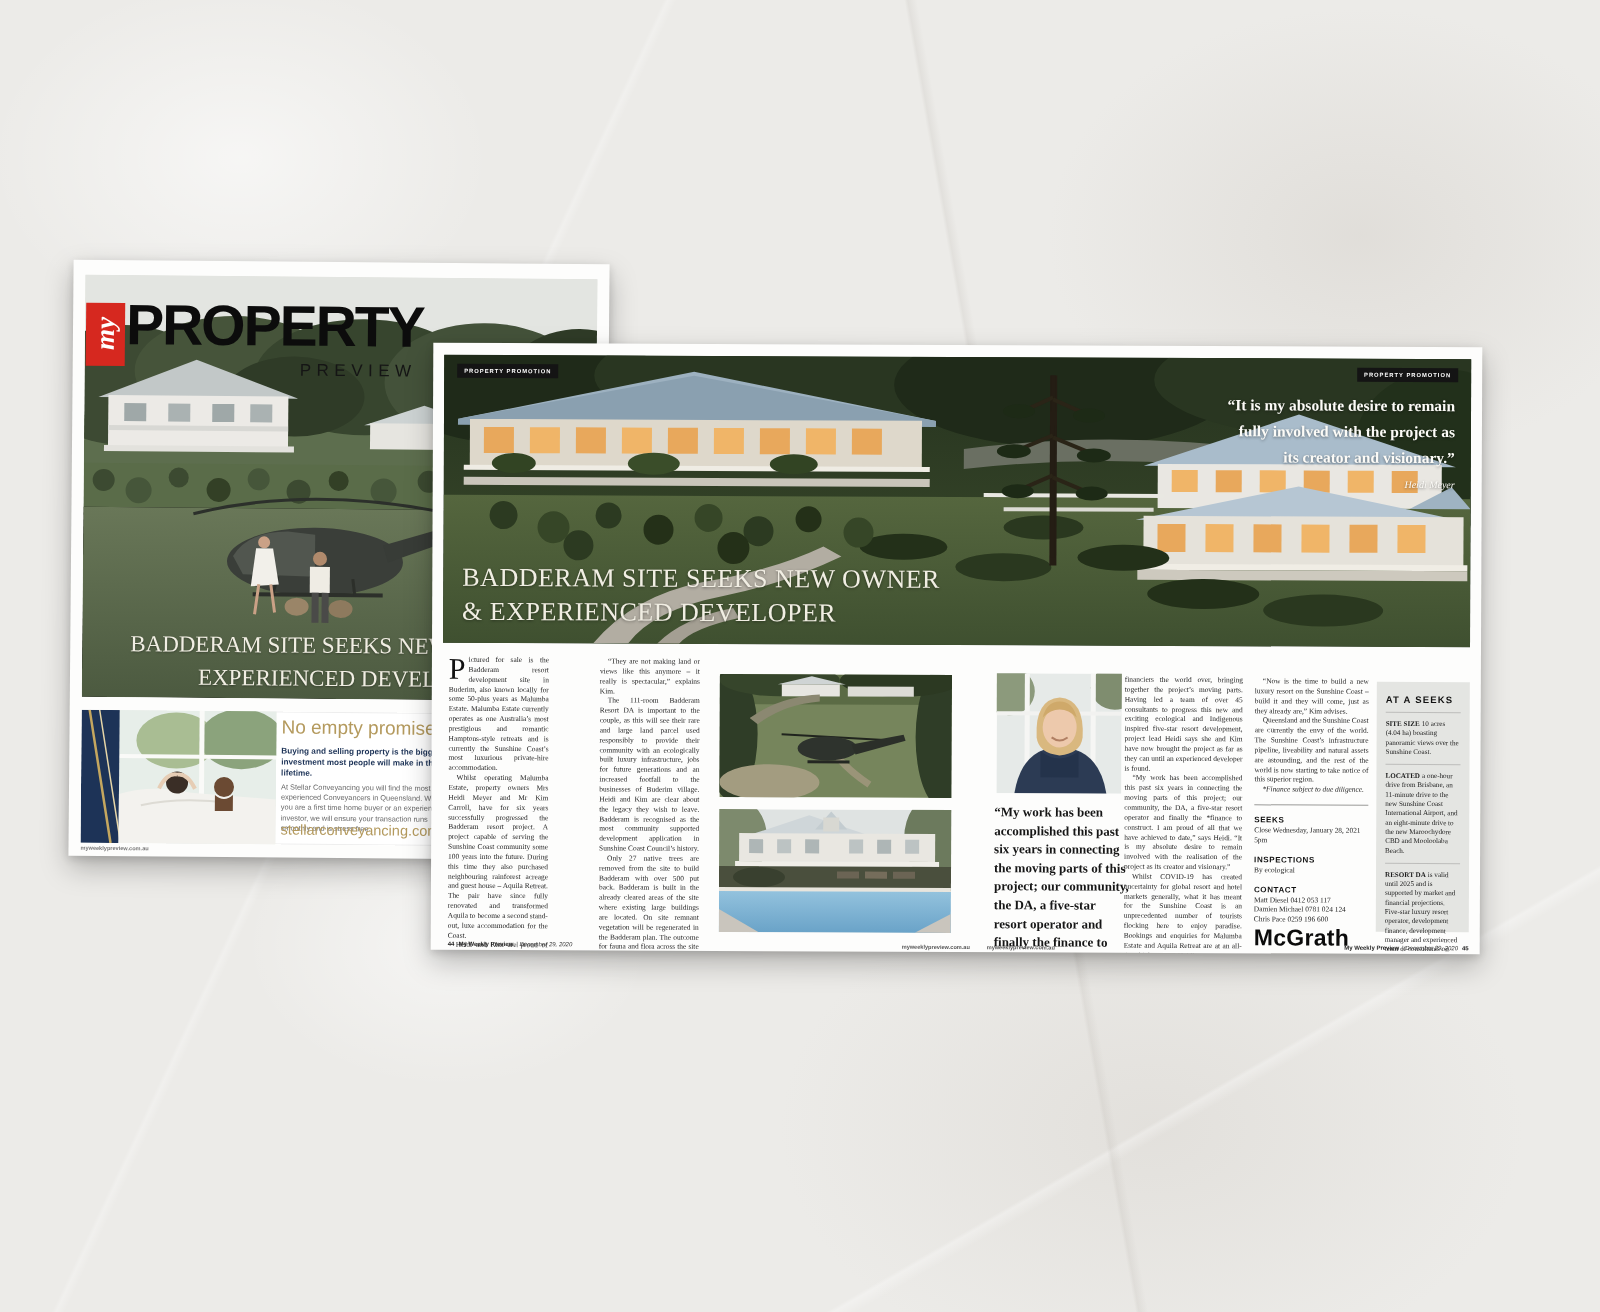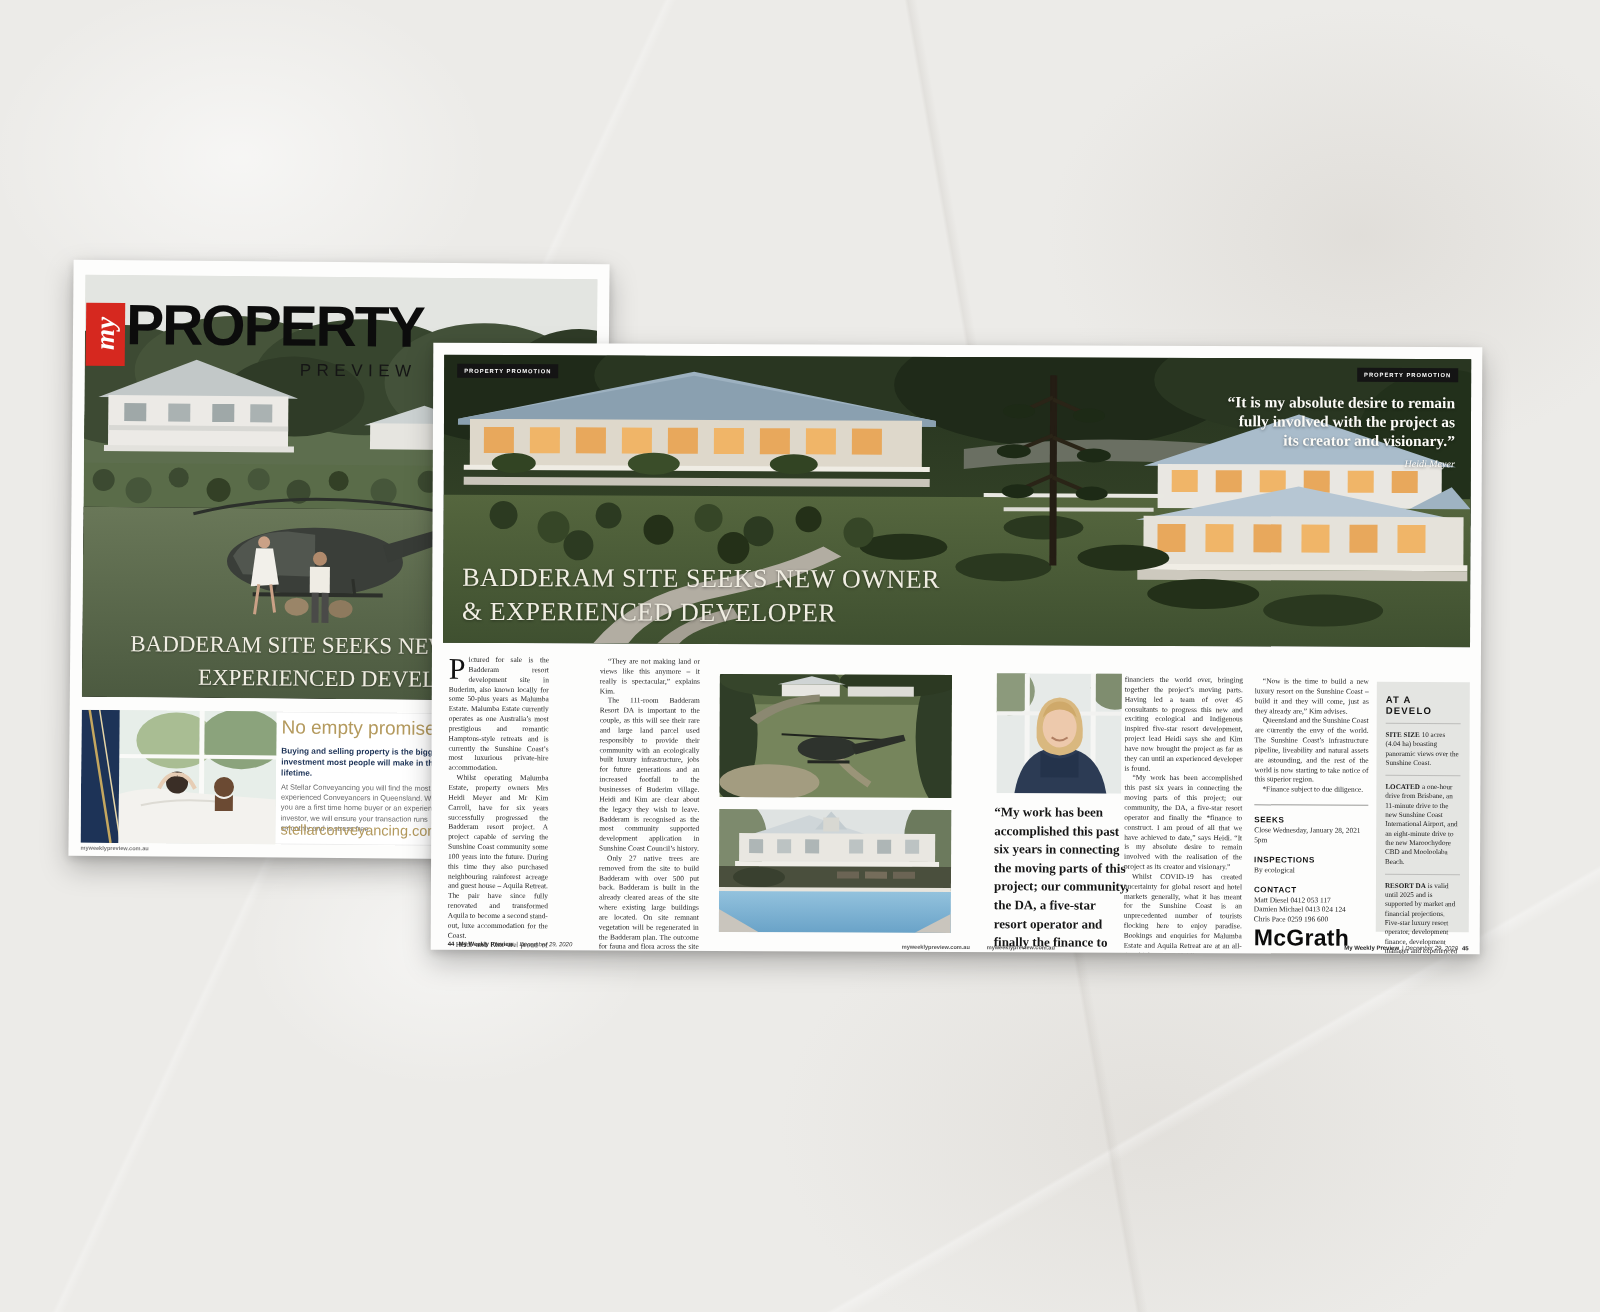--- a/index.html
+++ b/index.html
@@ -51,35 +51,35 @@
   
   .spread{left:432px;top:345px;width:1049px;height:607px;transform:rotate(.25deg);z-index:2;}
   .hero{position:absolute;left:11px;top:12px;width:1027px;height:288px;overflow:hidden;background:#2c3a26;}
   .hero svg{position:absolute;left:0;top:0;}
   .tag{position:absolute;top:9px;background:#141414;color:#fff;font-weight:bold;font-size:5.8px;
     letter-spacing:1px;padding:4px 7px;}
   .tagL{left:13px;}
   .tagR{right:13px;}
   .hero-quote{position:absolute;right:16px;top:34px;width:235px;text-align:right;color:#fcfbf7;
     font-family:"Liberation Serif",serif;text-shadow:0 1px 3px rgba(0,0,0,.45);}
-  .hq-text{font-weight:700;font-size:15.5px;line-height:19px;}
+  .hq-text{font-weight:700;font-size:15.5px;line-height:26px;}
   .hq-attr{font-style:italic;font-size:10px;margin-top:8px;}
   .hero-headline{position:absolute;left:19px;bottom:14px;color:#f1eee3;font-family:"Liberation Serif",serif;
     font-size:26px;line-height:34px;letter-spacing:.5px;text-shadow:0 1px 3px rgba(0,0,0,.4);}
 
   .col{position:absolute;font-family:"Liberation Serif",serif;font-size:7.4px;line-height:9.85px;
     text-align:justify;color:#1d1d1d;}
   .col p{margin:0;}
   .ind{text-indent:8px;}
   .dropcap{float:left;font-size:30px;line-height:25px;padding:1px 3px 0 0;color:#111;}
   .col1{left:17px;top:312px;width:100px;height:284px;}
   .col2{left:168px;top:313px;width:100px;height:283px;}
   .col3{left:693px;top:329px;width:118px;height:268px;}
   .col4{left:823px;top:330px;width:114px;height:268px;}
-  .note{text-indent:8px;}
+  .note{font-style:italic;text-indent:8px;}
   .rule{border-top:1px solid #9a9a98;margin:10px 0 0 0;}
   .lbl{font-family:"Liberation Sans",sans-serif;font-weight:bold;font-size:8px;line-height:10px;
     letter-spacing:.6px;color:#111;margin-top:10px;}
   .val{font-size:7.4px;line-height:9.8px;text-align:left;}
   .mcgrath{font-family:"Liberation Sans",sans-serif;font-weight:800;font-size:23px;letter-spacing:.3px;
     color:#0b0b0b;margin-top:9px;}
 
   .photo1{position:absolute;left:288px;top:330px;}
   .photo2{position:absolute;left:288px;top:465px;}
   .portrait{position:absolute;left:565px;top:328px;}
@@ -436,27 +436,27 @@
       <p class="ind">“Now is the time to build a new luxury resort on the Sunshine Coast – build it and they will come, just as they already are,” Kim advises.</p>
       <p class="ind">Queensland and the Sunshine Coast are currently the envy of the world. The Sunshine Coast’s infrastructure pipeline, liveability and natural assets are astounding, and the rest of the world is now starting to take notice of this superior region.</p>
       <p class="note">*Finance subject to due diligence.</p>
       <div class="rule"></div>
       <div class="lbl">SEEKS</div>
       <div class="val">Close Wednesday, January 28, 2021 5pm</div>
       <div class="lbl">INSPECTIONS</div>
       <div class="val">By ecological</div>
       <div class="lbl">CONTACT</div>
       <div class="val">Matt Diesel 0412 053 117</div>
-      <div class="val">Damien Michael 0413 024 124</div>
+      <div class="val">Damien Michael 0781 024 124</div>
       <div class="val">Chris Pace 0259 196 600</div>
       <div class="mcgrath">McGrath</div>
     </div>
 
     <div class="glance">
-      <div class="g-title">AT A DEVELO</div>
+      <div class="g-title">AT A SEEKS</div>
       <div class="g-item"><b>SITE SIZE</b><span>10 acres (4.04 ha) boasting panoramic views over the Sunshine Coast.</span></div>
       <div class="g-item"><b>LOCATED</b><span>a one-hour drive from Brisbane, an 11-minute drive to the new Sunshine Coast International Airport, and an eight-minute drive to the new Maroochydore CBD and Mooloolaba Beach.</span></div>
       <div class="g-item"><b>RESORT DA</b><span>is valid until 2025 and is supported by market and financial projections. Five-star luxury resort operator, development finance, development manager and experienced team of consultants on standby to work with purchaser.</span></div>
 
     </div>
 
     <div class="foot footL">
       <span class="pg">44</span><span class="nm">My Weekly Preview</span><span class="date">| December 29, 2020</span>
     </div>
     <div class="foot-url fu1">myweeklypreview.com.au</div>

